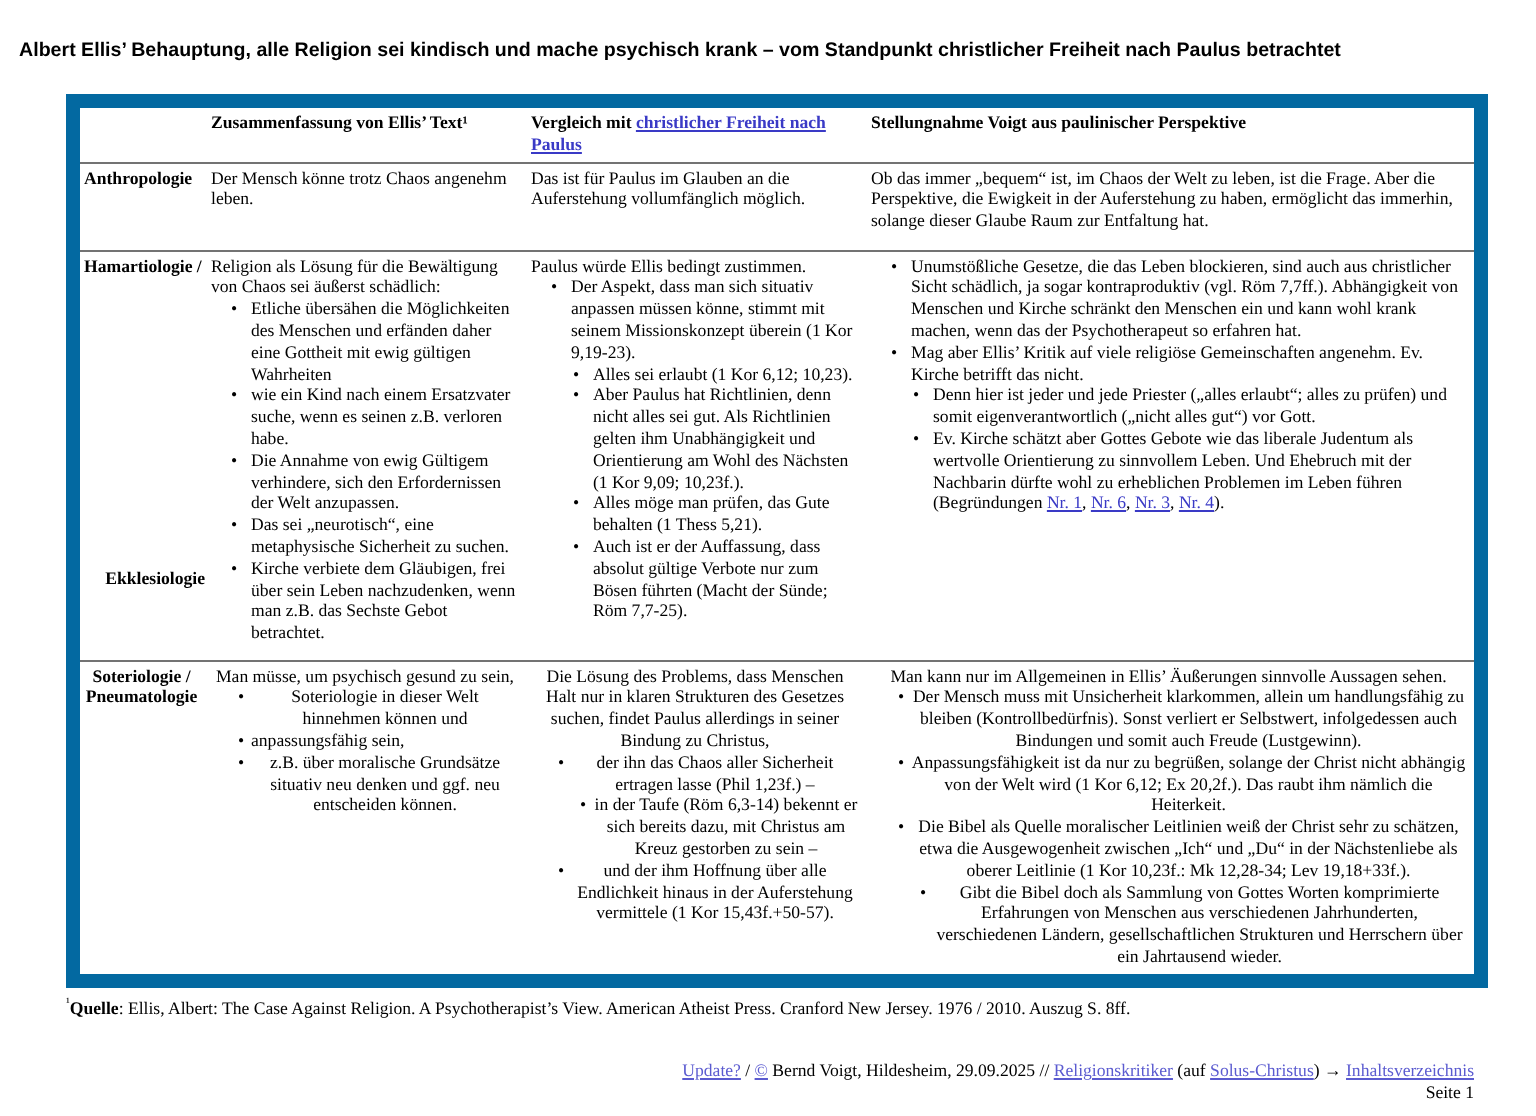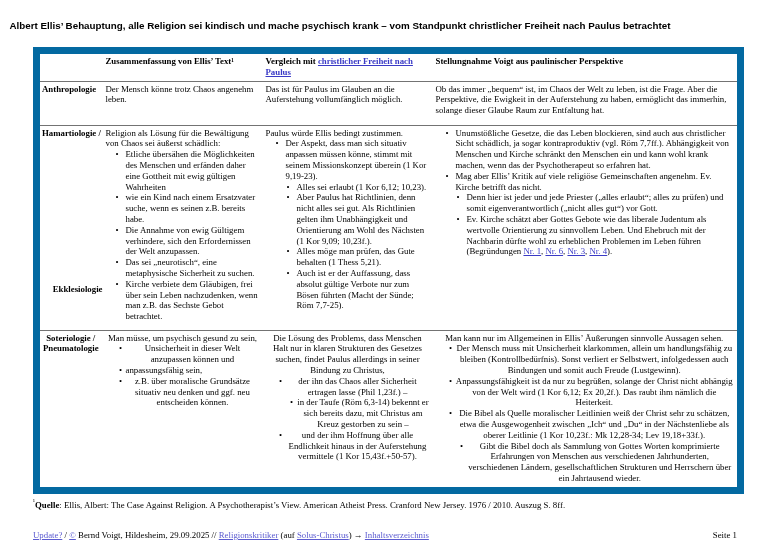--- a/index.html
+++ b/index.html
@@ -34,21 +34,21 @@
   .li.l1{margin-left:10px;}
   .li.l2{margin-left:21px;}
   .blt{flex:none;width:10px;}
   a.lnk{color:#3a3ac6;text-decoration:underline;cursor:pointer;}
   .footnote{margin-top:2px;font-size:8.8px;line-height:11px;}
   .fnsup{font-size:6.3px;vertical-align:4px;}
   .fnlabel{font-weight:bold;}
   .footer{
     position:absolute;left:33px;right:31px;top:530px;
     font-size:8.8px;line-height:11px;
-    display:flex;justify-content:space-between;align-items:center;
+    display:flex;justify-content:space-between;align-items:flex-end;flex-direction:column;
   }
   .footer a.lnk{color:#5b5bd0;}
   .footer .left{white-space:nowrap;}
 </style>
 </head>
 <body>
 
 <h1 class="title">Albert Ellis’ Behauptung, alle Religion sei kindisch und mache psychisch krank – vom Standpunkt christlicher Freiheit nach Paulus betrachtet</h1>
 
 <div class="tablewrap">
@@ -83,21 +83,21 @@
         <tr style="height: 205px;">
           <td class="labelcell"><span>Hamartiologie&nbsp;/</span><span class="sec">Ekklesiologie</span></td>
           <td>
             <div class="para">Religion als Lösung für die Bewältigung von Chaos sei äußerst schädlich:</div>
             <div class="li l1">
               <span class="blt">•</span>
               <span class="txt">Etliche übersähen die Möglichkeiten des Menschen und erfänden daher eine Gottheit mit ewig gültigen Wahrheiten</span>
             </div>
             <div class="li l1">
               <span class="blt">•</span>
-              <span class="txt">wie ein Kind nach einem Ersatzvater suche, wenn es seinen z.B. bereits habe.</span>
+              <span class="txt">wie ein Kind nach einem Ersatzvater suche, wenn es seinen z.B. verloren habe.</span>
             </div>
             <div class="li l1">
               <span class="blt">•</span>
               <span class="txt">Die Annahme von ewig Gültigem verhindere, sich den Erfordernissen der Welt anzupassen.</span>
             </div>
             <div class="li l1">
               <span class="blt">•</span>
               <span class="txt">Das sei „neurotisch“, eine metaphysische Sicherheit zu suchen.</span>
             </div>
             <div class="li l1">
@@ -146,21 +146,21 @@
               <span class="txt">Ev. Kirche schätzt aber Gottes Gebote wie das liberale Judentum als wertvolle Orientierung zu sinnvollem Leben. Und Ehebruch mit der Nachbarin dürfte wohl zu erheblichen Problemen im Leben führen (Begründungen <a class="lnk">Nr. 1</a>, <a class="lnk">Nr. 6</a>, <a class="lnk">Nr. 3</a>, <a class="lnk">Nr. 4</a>).</span>
             </div>
           </td>
         </tr>
         <tr style="height: 158px; text-align: center;">
           <td class="labelcell"><span>Soteriologie&nbsp;/ Pneumatologie</span></td>
           <td>
             <div class="para">Man müsse, um psychisch gesund zu sein,</div>
             <div class="li l1">
               <span class="blt">•</span>
-              <span class="txt">Unsicherheit in dieser Welt anzupassen können und</span>
+              <span class="txt">Soteriologie in dieser Welt hinnehmen können und</span>
             </div>
             <div class="li l1">
               <span class="blt">•</span>
               <span class="txt">anpassungsfähig sein,</span>
             </div>
             <div class="li l1">
               <span class="blt">•</span>
               <span class="txt">z.B. über moralische Grundsätze situativ neu denken und ggf. neu entscheiden können.</span>
             </div>
           </td>

